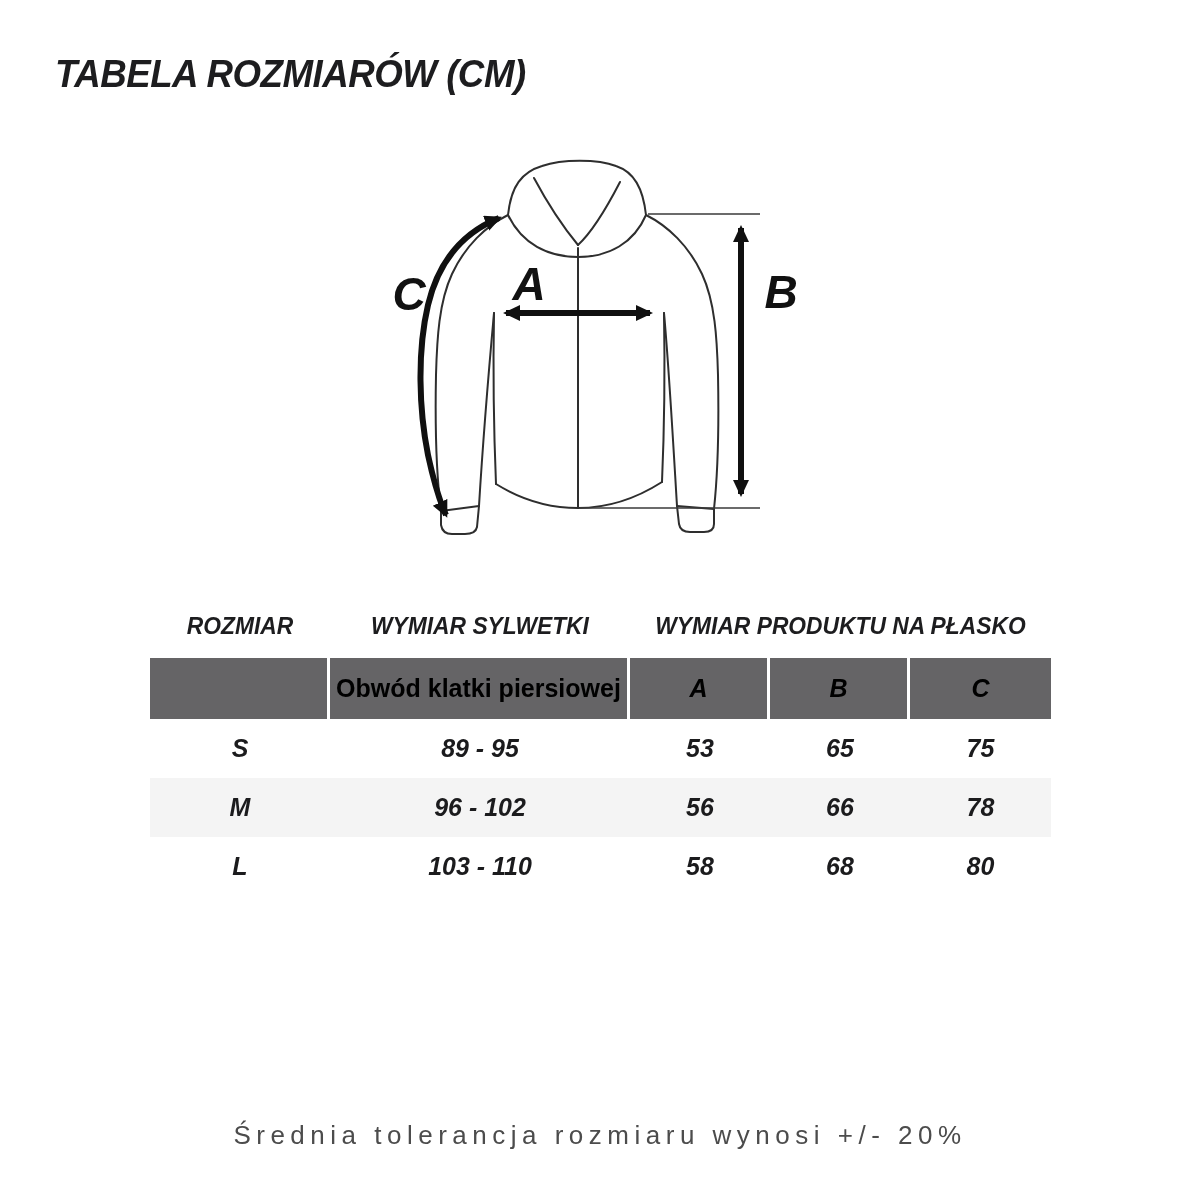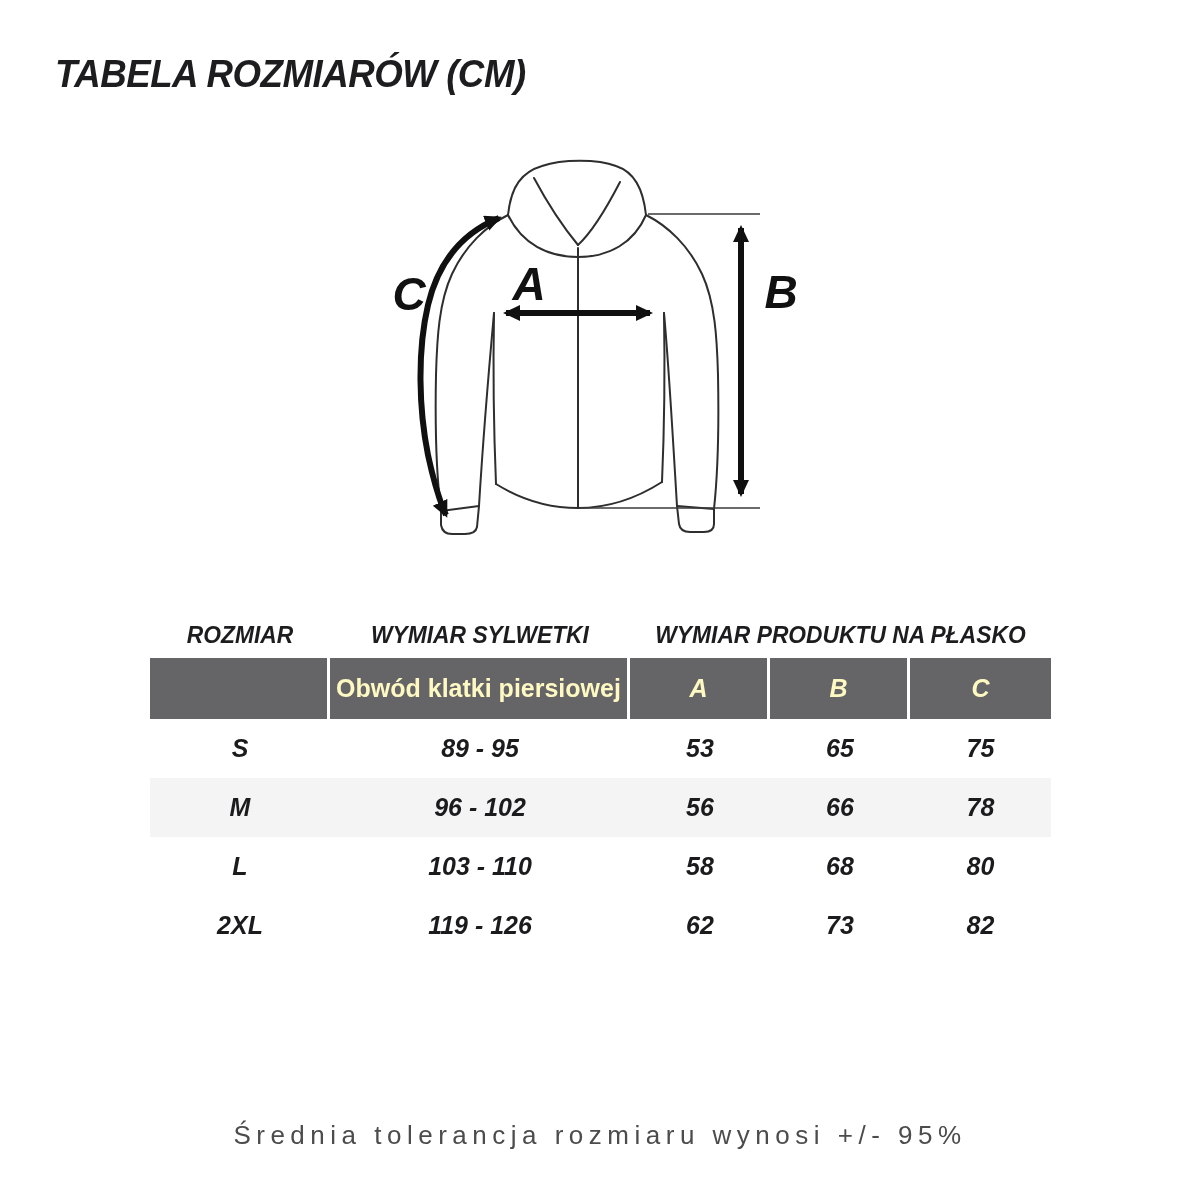--- a/index.html
+++ b/index.html
@@ -21,35 +21,35 @@
     transform:scaleX(.94);transform-origin:left center;
     white-space:nowrap;
   }
 
   
   .diagram{position:absolute;left:380px;top:140px;width:450px;height:440px;}
   .diagram svg{display:block;width:100%;height:100%;}
 
   
   .size-table{position:absolute;left:150px;top:612px;width:901px;}
-  .group-headers{display:flex;height:46px;align-items:center;}
+  .group-headers{display:flex;height:46px;align-items:flex-start;}
   .gh{
     font-weight:bold;font-style:italic;font-size:24px;
     text-align:center;color:#1d1d1f;
     transform:scaleX(.95);
   }
   .w1{width:180px;box-sizing:border-box;}
   .w2{width:300px;box-sizing:border-box;}
   .w3{width:140px;box-sizing:border-box;}
   .w4{width:140px;box-sizing:border-box;}
   .w5{width:141px;box-sizing:border-box;}
   .w345{width:421px;box-sizing:border-box;}
 
   .header-row{
-    display:flex;height:61px;background:#656466;color:#fef9c3;
+    display:flex;height:61px;background:#656466;color:#000000;
   }
   .header-row .cell{
     display:flex;align-items:center;justify-content:center;
     height:100%;
   }
   .header-row .cell:not(:last-child){border-right:3px solid #ffffff;}
   .header-row .chest-hdr{font-size:25px;font-weight:bold;font-style:normal;}
   .header-row .abc-hdr{font-size:25px;font-weight:bold;font-style:italic;}
 
   .row{
@@ -170,25 +170,18 @@
 
     <div class="row">
       <div class="cell w1">L</div>
       <div class="cell w2">103 - 110</div>
       <div class="cell w3">58</div>
       <div class="cell w4">68</div>
       <div class="cell w5">80</div>
     </div>
 
 
-    <div class="row">
-      <div class="cell w1">2XL</div>
-      <div class="cell w2">119 - 126</div>
-      <div class="cell w3">62</div>
-      <div class="cell w4">73</div>
-      <div class="cell w5">82</div>
-    </div>
 
   </div>
 
-  <div class="footer-note">Średnia tolerancja rozmiaru wynosi +/- 95%</div>
+  <div class="footer-note">Średnia tolerancja rozmiaru wynosi +/- 20%</div>
 
 </div>
 
 </body></html>

